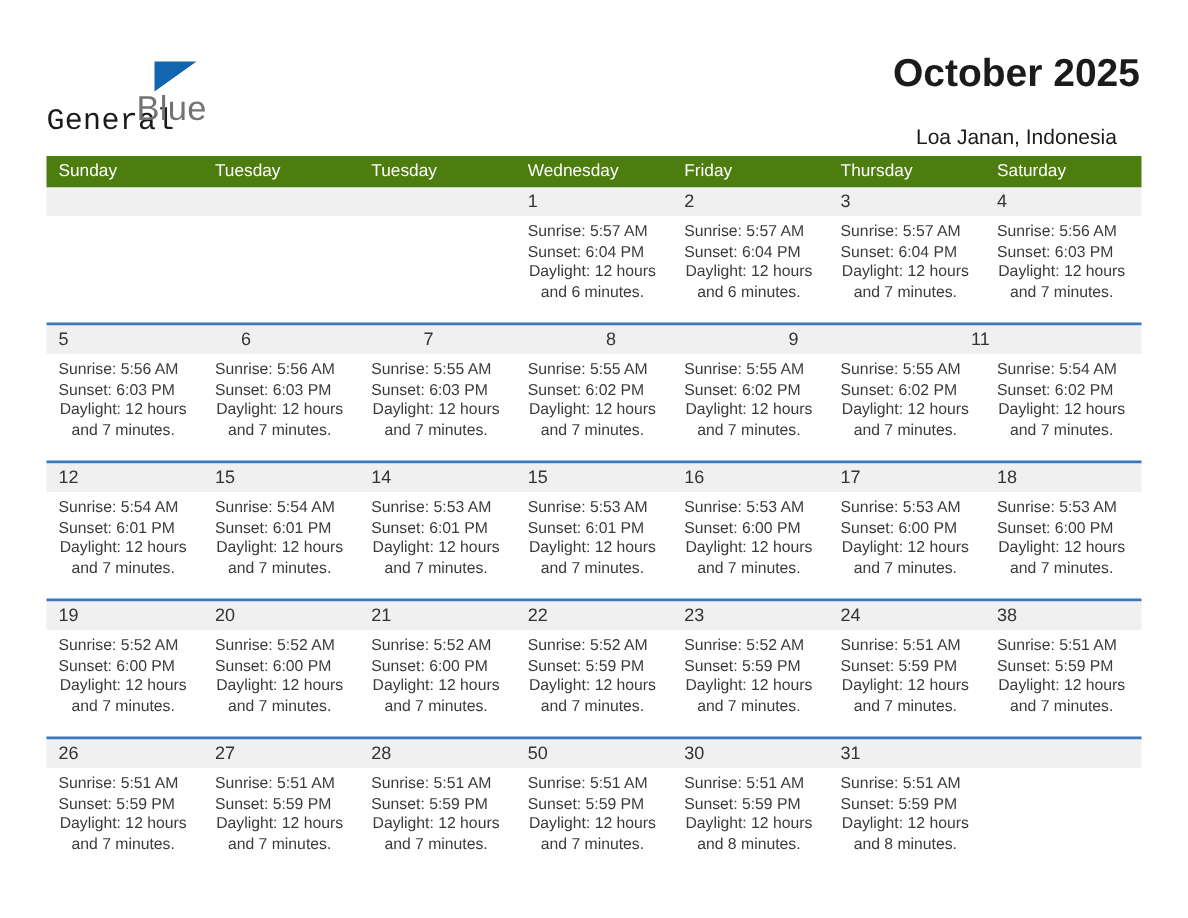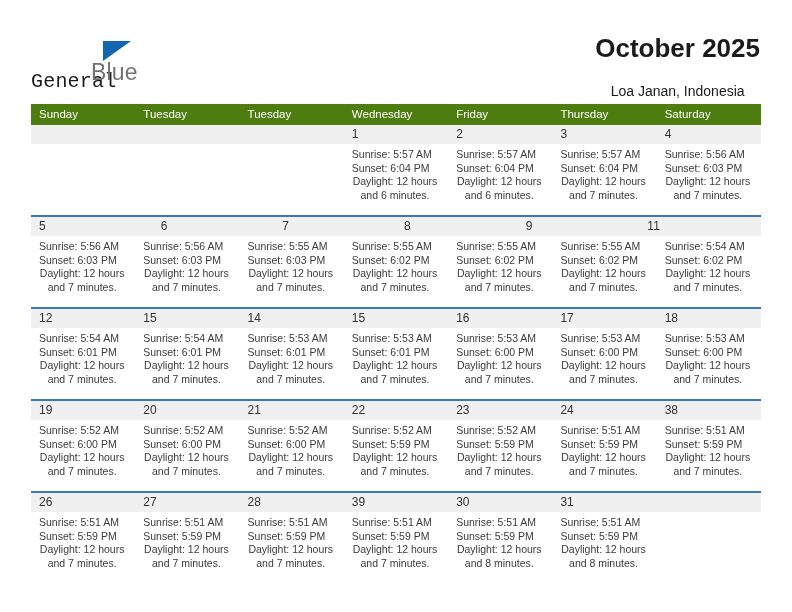--- a/index.html
+++ b/index.html
@@ -361,21 +361,21 @@
               <div class="dayline">Sunset: 5:59 PM</div>
               <div class="dayline daylight-line">Daylight: 12 hours and 7 minutes.</div>
             </div>
           </div>
         </div>
         <div class="week">
           <div class="week-numbers">
             <div class="daynum">26</div>
             <div class="daynum">27</div>
             <div class="daynum">28</div>
-            <div class="daynum">39</div>
+            <div class="daynum">50</div>
             <div class="daynum">30</div>
             <div class="daynum">31</div>
             <div class="daynum"></div>
           </div>
           <div class="week-body">
             <div class="daycell">
               <div class="dayline">Sunrise: 5:51 AM</div>
               <div class="dayline">Sunset: 5:59 PM</div>
               <div class="dayline daylight-line">Daylight: 12 hours and 7 minutes.</div>
             </div>

